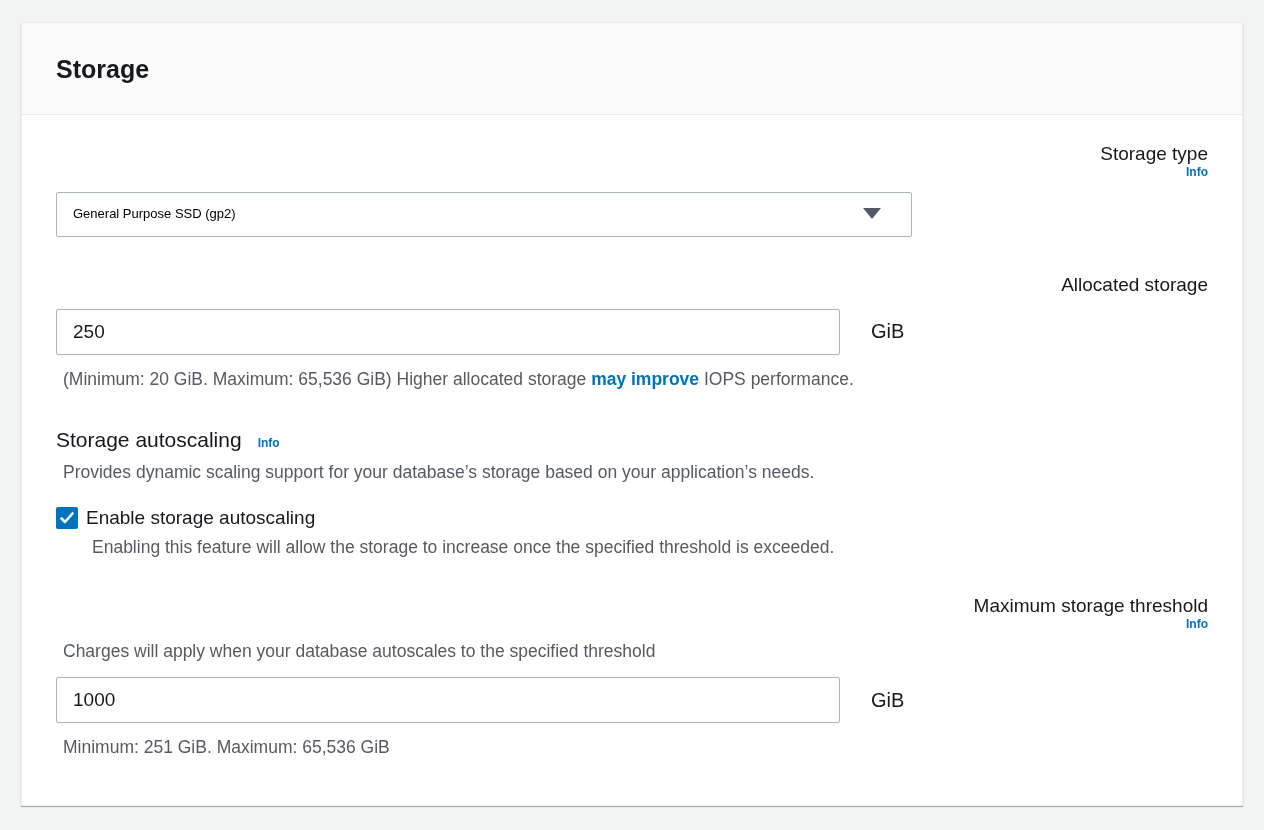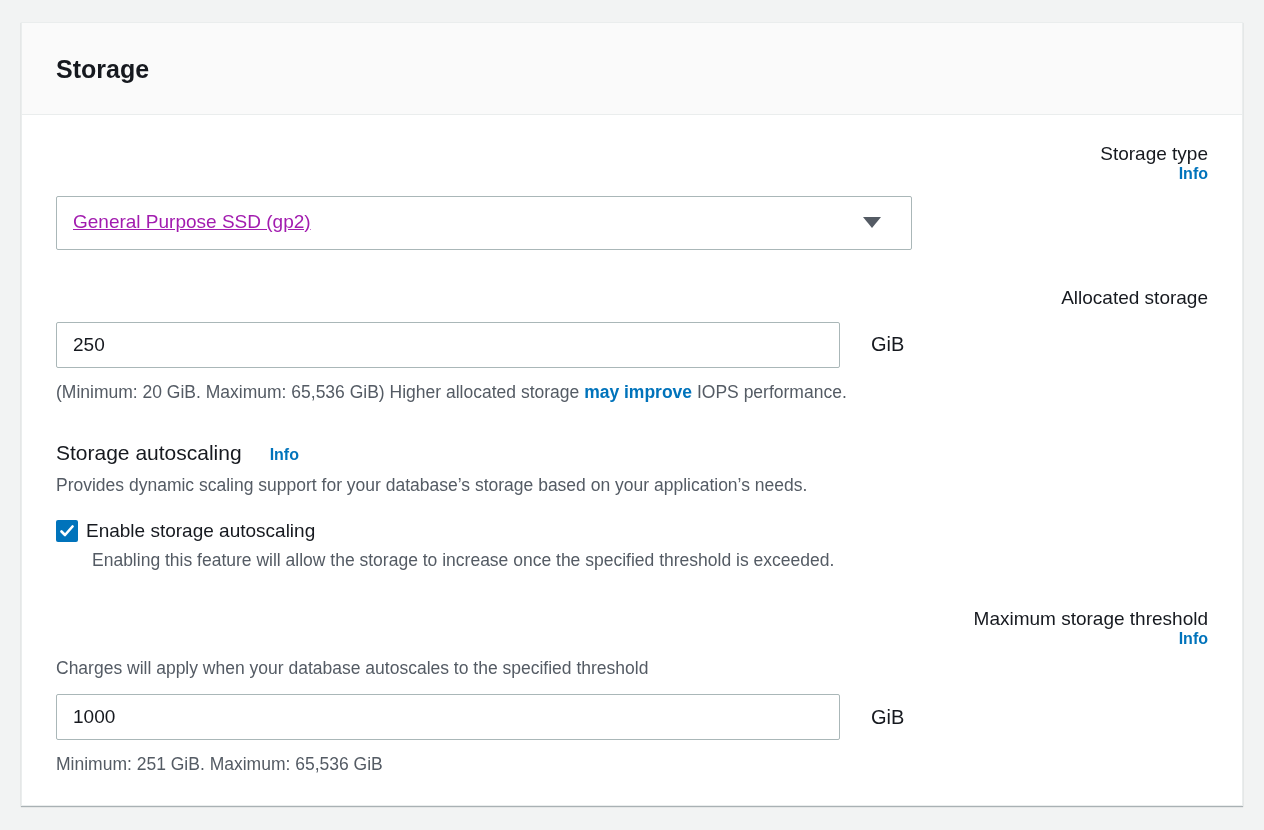--- a/index.html
+++ b/index.html
@@ -32,38 +32,38 @@
   .field-label {
     font-size: 19px;
     color: #16191f;
     display: flex;
     align-items: flex-end;
     flex-direction: column;
   }
   .info-link {
     color: #0073bb;
     font-weight: 700;
-    font-size: 16px;
-    margin-left: 28px;
+    font-size: 12px;
+    margin-left: 16px;
     text-decoration: none;
     cursor: pointer;
   }
   .select-box {
     margin-top: 13px;
     width: 856px;
     border: 1px solid #aab7b8;
     border-radius: 2px;
     background: #fff;
     padding: 11px 18px 12px 16px;
     display: flex;
     align-items: center;
     justify-content: space-between;
     cursor: pointer;
   }
-  .select-primary { font-size: 19px; color: #a21caf; line-height: 1.5; text-decoration: underline; }
+  .select-primary { font-size: 13px; color: #000000; line-height: 1.5; }
   .select-secondary { font-size: 17px; color: #687078; line-height: 1.3; }
   .caret {
     width: 0; height: 0;
     border-left: 9px solid transparent;
     border-right: 9px solid transparent;
     border-top: 11px solid #545b64;
     margin-right: 12px;
     flex: none;
   }
   .input-row { display: flex; align-items: center; margin-top: 13px; }
@@ -76,20 +76,21 @@
     font-size: 19px;
     font-family: "Liberation Sans", "DejaVu Sans", sans-serif;
     color: #16191f;
     background: #fff;
   }
   .unit-label { font-size: 20px; color: #16191f; margin-left: 31px; }
   .helper-text, .desc-text {
     font-size: 17.5px;
     color: #545b64;
     line-height: 1.45;
+    margin-left: 7px;
   }
   .helper-text { margin-top: 12px; }
   .inline-link { color: #0073bb; font-weight: 700; text-decoration: none; cursor: pointer; }
 
   .section-heading {
     margin-top: 36px;
     display: flex;
     align-items: baseline;
   }
   .section-heading h3 { font-size: 21px; font-weight: 400; color: #16191f; }

